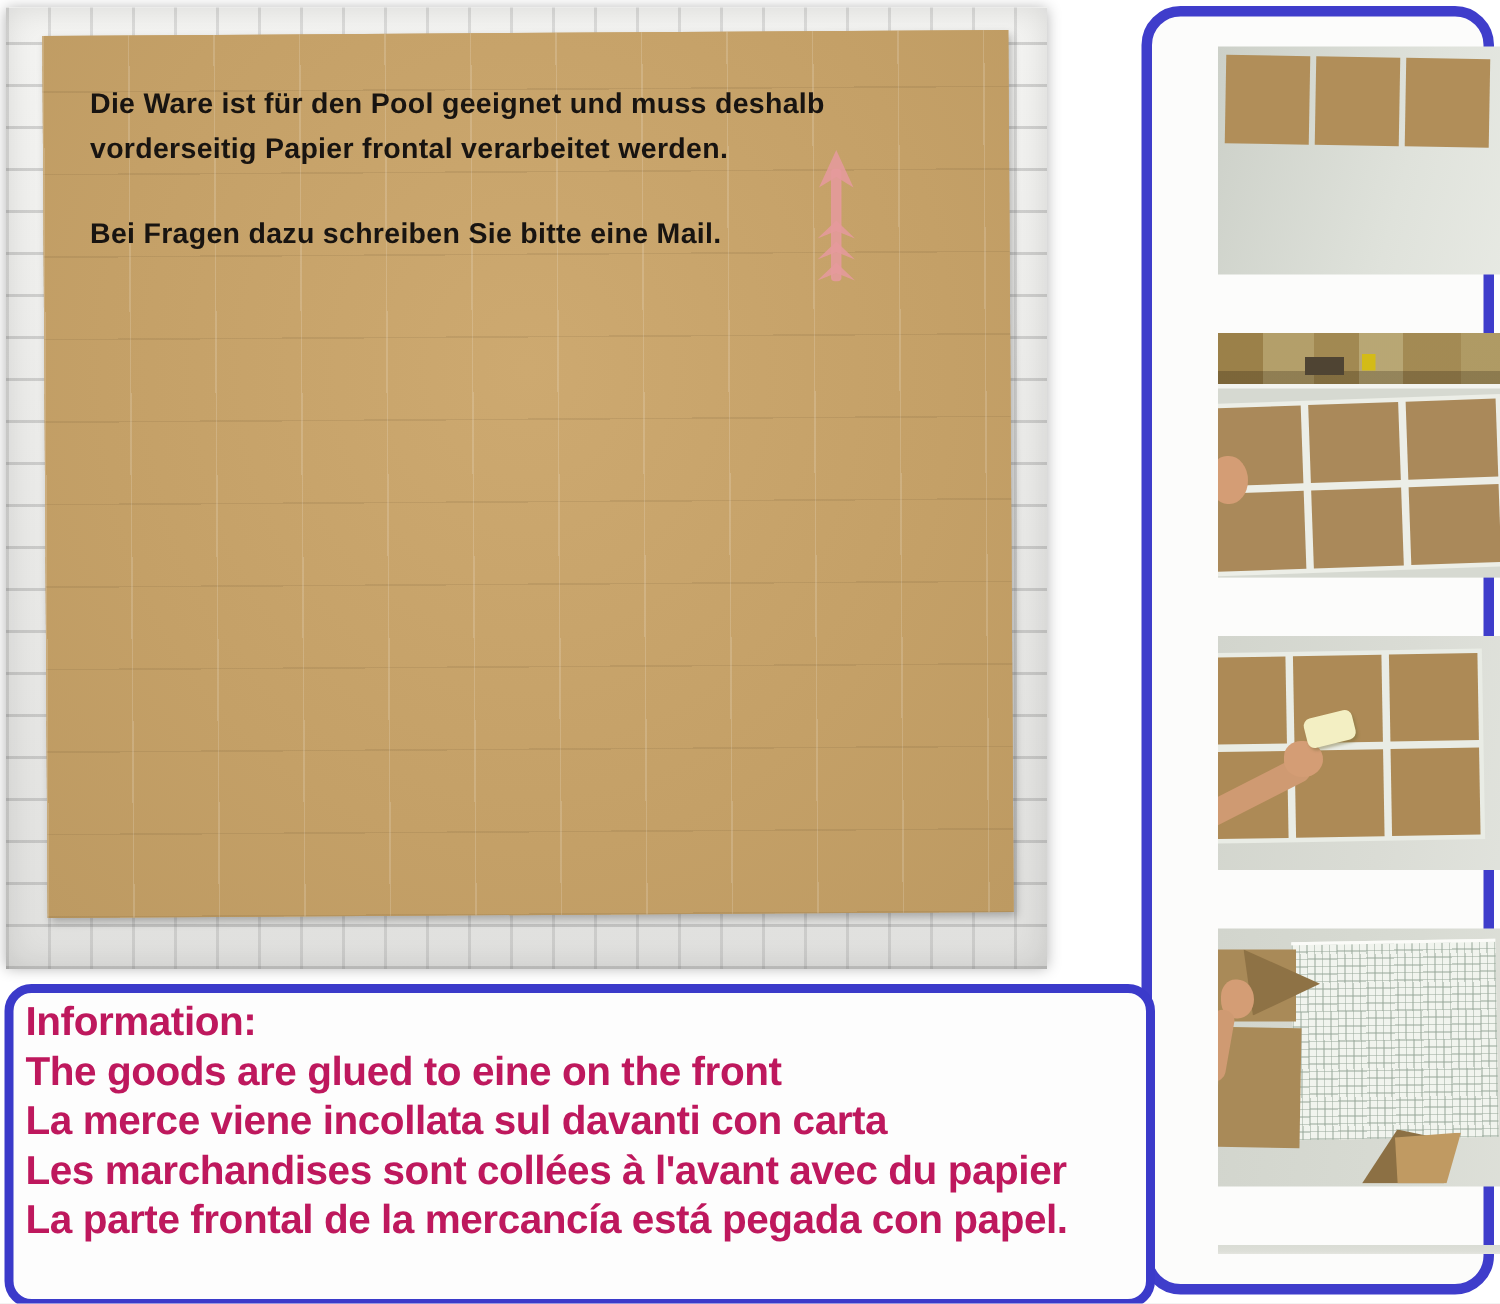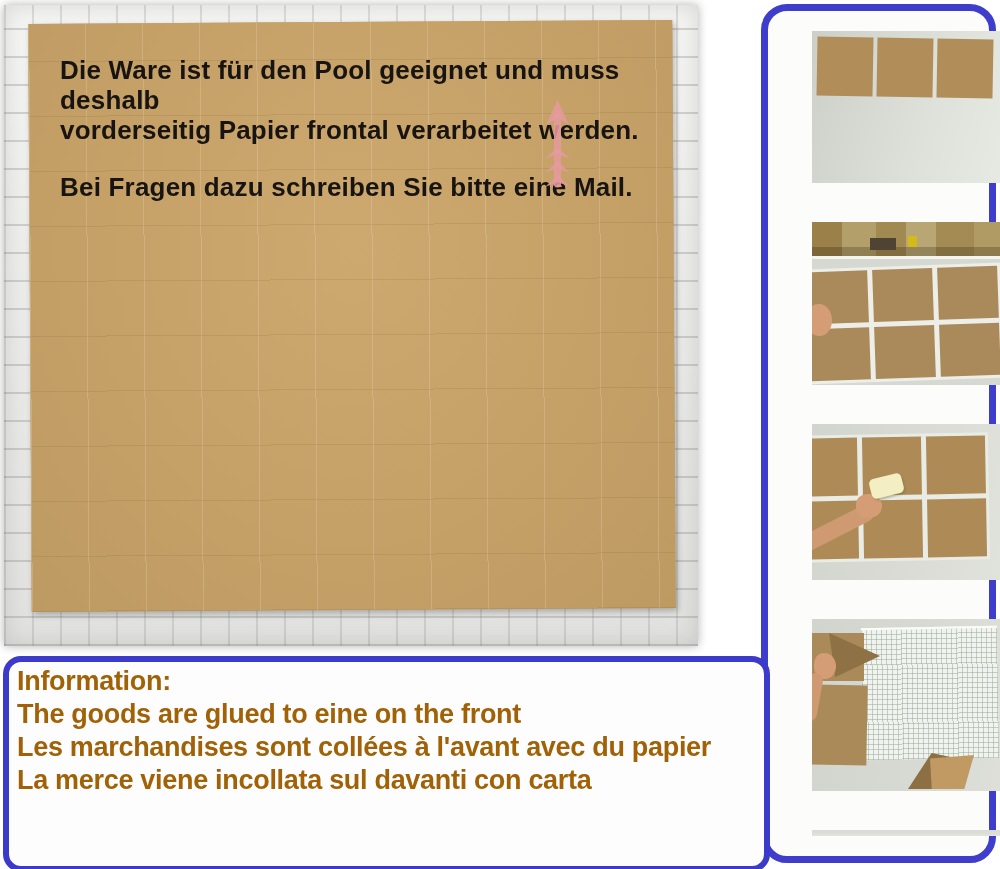--- a/index.html
+++ b/index.html
@@ -21,21 +21,21 @@
     position:absolute;left:26px;top:17px;right:24px;bottom:36px;
     background-color:#c5a168;
     background-image:
       repeating-linear-gradient(90deg, rgba(255,255,255,0.16) 0 1px, rgba(0,0,0,0) 1px 57px),
       repeating-linear-gradient(0deg, rgba(96,74,42,0.12) 0 1px, rgba(0,0,0,0) 1px 55px),
       radial-gradient(ellipse at 50% 38%, #cda970 0%, #c4a067 62%, #bd9a62 100%);
     transform:rotate(-0.35deg);
     box-shadow:2px 3px 6px rgba(0,0,0,0.25);
   }
   .sheet-text{position:absolute;left:56px;top:50px;color:#181411;font-weight:bold;
-    font-size:26px;line-height:30px;letter-spacing:0.2px;}
+    font-size:19px;line-height:30px;letter-spacing:0.2px;}
   .sheet-text p{margin:0;}
   .sheet-text p.mail-line{margin-top:27px;}
   .up-arrow{position:absolute;left:534px;top:94px;width:40px;height:94px;}
   
   .steps-panel{
     position:absolute;left:761px;top:4px;width:235px;height:859px;
     box-sizing:border-box;border:7px solid #3f3dcb;border-radius:26px;
     background:#fcfcfb;padding:4px;
   }
   .steps-inner{display:flex;flex-direction:column;gap:7px;height:100%;}
@@ -88,21 +88,21 @@
   .fold-bottom-back{position:absolute;left:96px;top:134px;width:62px;height:36px;background:#8c7044;
     clip-path:polygon(0 100%, 38% 0, 100% 22%, 88% 100%);}
   .fold-bottom-front{position:absolute;left:118px;top:136px;width:44px;height:34px;background:#c09a62;
     clip-path:polygon(0 10%, 100% 0, 78% 100%, 4% 100%);}
   
   .info-box{
     position:absolute;left:3px;top:656px;width:741px;height:197px;
     box-sizing:content-box;border:6px solid #3b3aca;border-radius:18px;
     background:#fdfdfd;padding:3px 6px 4px 8px;
   }
-  .info-box p{margin:0;font-size:27px;font-weight:bold;color:#a16207;line-height:33px;
+  .info-box p{margin:0;font-size:27px;font-weight:bold;color:#be185d;line-height:33px;
     letter-spacing:-0.3px;white-space:nowrap;}
 </style>
 </head>
 <body>
 
 <section class="main-photo">
   <div class="kraft-sheet"></div>
   <div class="sheet-text">
     <p>Die Ware ist für den Pool geeignet und muss deshalb</p>
     <p>vorderseitig Papier frontal verarbeitet werden.</p>
@@ -175,15 +175,16 @@
     <figure class="photo photo5">
       
     </figure>
 
   </div>
 </aside>
 
 <section class="info-box">
   <p>Information:</p>
   <p>The goods are glued to eine on the front</p>
+  <p>La merce viene incollata sul davanti con carta</p>
   <p>Les marchandises sont collées à l'avant avec du papier</p>
-  <p>La merce viene incollata sul davanti con carta</p>
+  <p>La parte frontal de la mercancía está pegada con papel.</p>
 </section>
 
 </body></html>

